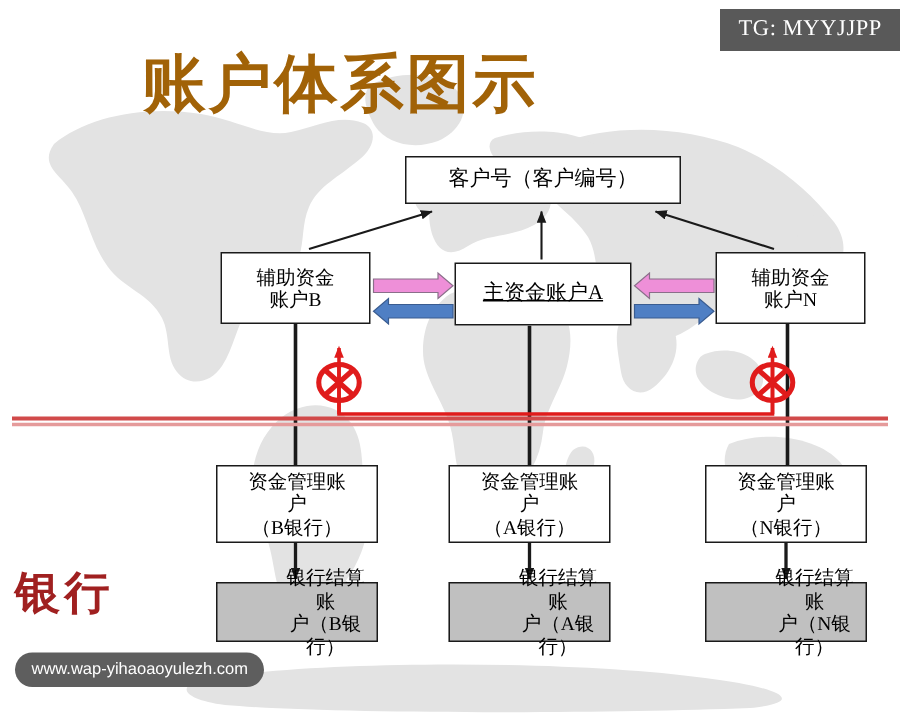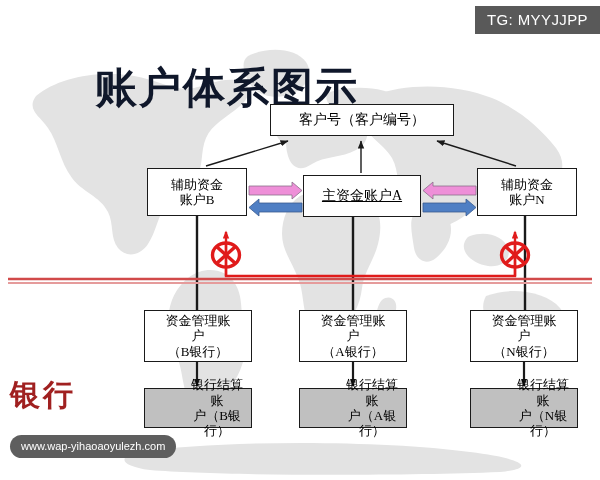--- a/index.html
+++ b/index.html
@@ -25,21 +25,21 @@
     opacity: 1;
     pointer-events: none;
   }
   
   #tg-badge {
     position: absolute;
     right: 0;
     top: 6px;
     background: #595959;
     color: #ffffff;
-    font-family: Liberation Sans, sans-serif;
+    font-family: Liberation Serif, serif;
     font-size: 15px;
     letter-spacing: 0.4px;
     padding: 5px 12px 6px 12px;
     white-space: nowrap;
   }
   
   #watermark {
     position: absolute;
     left: 10px;
     bottom: 22px;
@@ -52,24 +52,23 @@
     border-radius: 14px;
   }
   
   #page-title {
     position: absolute;
     left: 95px;
     top: 28px;
     font-family: "Liberation Serif", "DejaVu Serif", serif;
     font-weight: bold;
     font-size: 42px;
-    color: #0f172a;
+    color: #a16207;
     letter-spacing: 2px;
     white-space: nowrap;
-    margin-top: 32px;
   }
   
   .side-label {
     position: absolute;
     font-family: "Liberation Serif", "DejaVu Serif", serif;
     font-weight: bold;
     font-size: 30px;
     color: #a02020;
     letter-spacing: 3px;
     white-space: nowrap;

